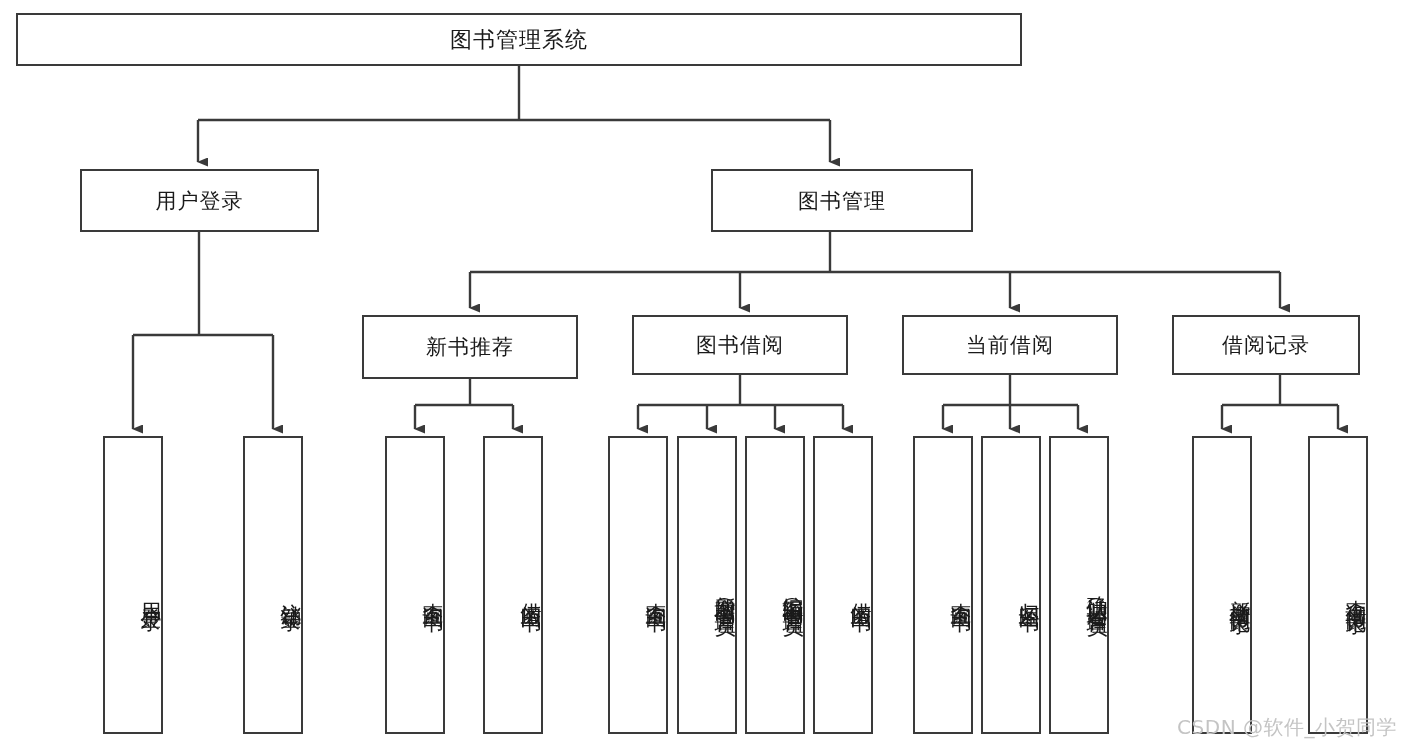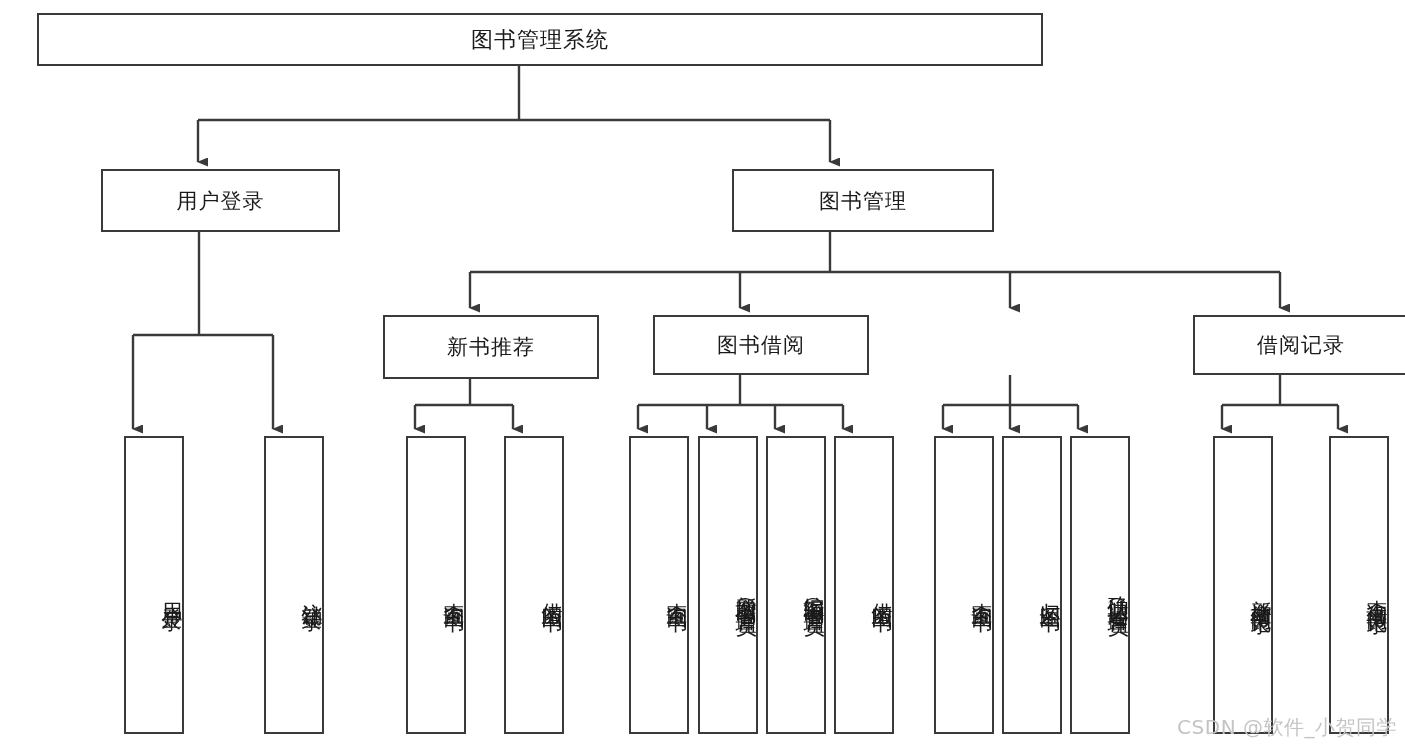--- a/index.html
+++ b/index.html
@@ -27,21 +27,20 @@
   }
   .node {
     position: absolute;
     box-sizing: border-box;
     background: #ffffff;
     border: 2px solid #3a3a3a;
     display: flex;
     align-items: center;
     justify-content: center;
     color: #1a1a1a;
-    margin-left: 21px;
   }
   .node.h {
     
     font-size: 21px;
     letter-spacing: 1px;
   }
   .node.root {
     font-size: 22px;
   }
   .node.v {
@@ -136,21 +135,24 @@
   <div class="node h" style="left:711px; top:169px; width:262px; height:63px;">
     <span class="label">图书管理</span>
   </div>
 
   <div class="node h" style="left:362px; top:315px; width:216px; height:64px;">
     <span class="label">新书推荐</span>
   </div>
   <div class="node h" style="left:632px; top:315px; width:216px; height:60px;align-items:center;">
     <span class="label">图书借阅</span>
   </div>
-  <div class="node h" style="left:1172px; top:315px; width:216px; height:60px;">
+  <div class="node h" style="left:902px; top:315px; width:216px; height:60px;">
+    <span class="label">当前借阅</span>
+  </div>
+  <div class="node h" style="left:1172px; top:315px; width:188px; height:60px;">
     <span class="label">借阅记录</span>
   </div>
 
   <div class="node v" style="left:103px; top:436px; width:60px; height:298px;">
     <span class="label">用户登录</span>
   </div>
   <div class="node v" style="left:243px; top:436px; width:60px; height:298px;">
     <span class="label">注销登录</span>
   </div>
 

